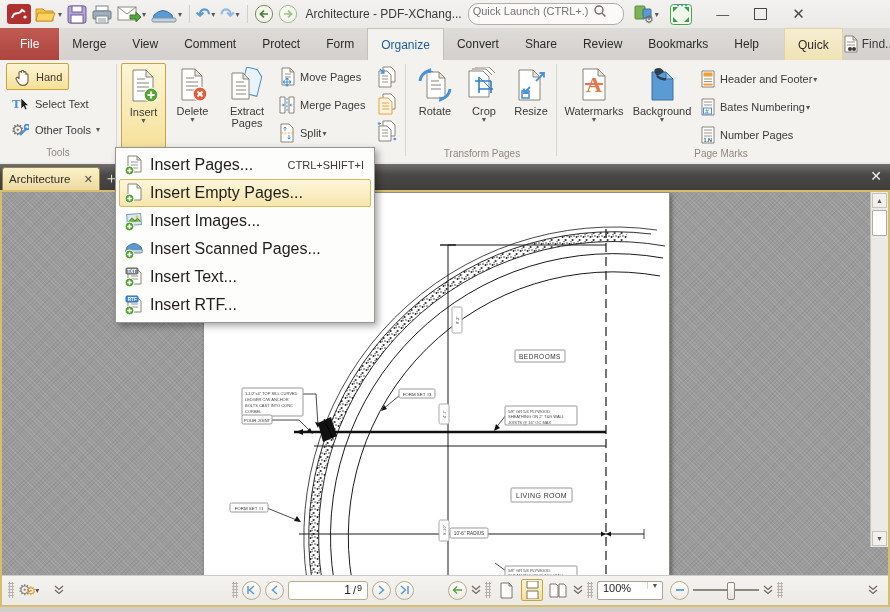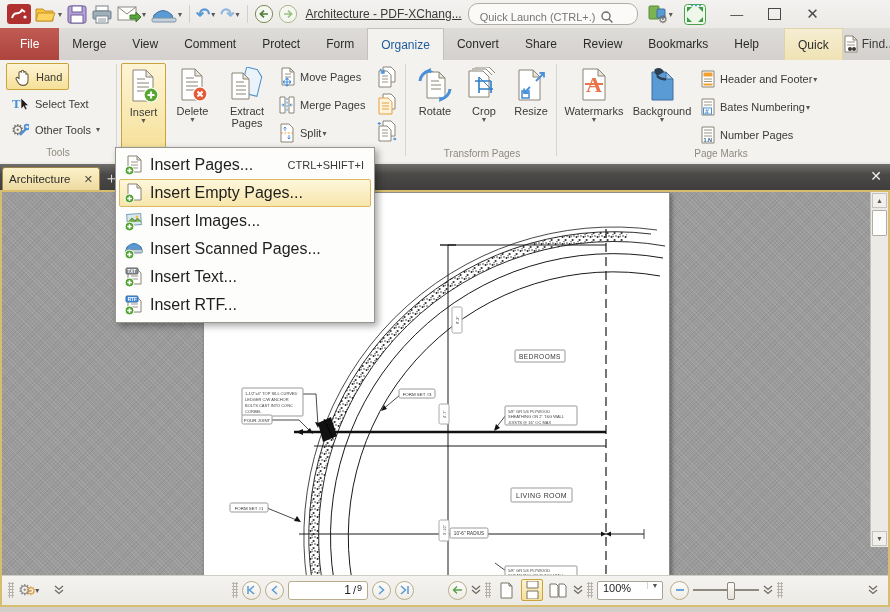--- a/index.html
+++ b/index.html
@@ -5,23 +5,23 @@
   html,body{margin:0;padding:0;background:#666;}
   #app{position:relative;width:890px;height:612px;background:#f0eeec;font-family:"Liberation Sans",sans-serif;
        outline:1px solid #7a7a7a;overflow:hidden;font-size:11px;color:#3b3a38;}
   .abs{position:absolute;}
   
   .titlebar{position:absolute;top:0;left:0;width:890px;height:28px;background:linear-gradient(#f4f2f0,#eceae7);
             display:flex;align-items:center;}
   .tbtn{height:24px;display:flex;align-items:center;justify-content:center;padding:0 2px;border-radius:2px;}
   .caret{font-size:8px;color:#5a5855;padding:0 1px;}
   .tsep{width:1px;height:18px;background:#d2cfcb;margin:0 4px;}
-  .title-text{font-size:12px;color:#3c3a38;margin:0 6px;white-space:nowrap;text-decoration:underline;}
-  .qlaunch{display:flex;align-items:flex-end;width:150px;height:20px;border:1px solid #b2aea7;border-radius:10px;
-           background:#fbfaf9;padding:0 9px;}
+  .title-text{font-size:12px;color:#3c3a38;margin:0 6px;white-space:nowrap;}
+  .qlaunch{display:flex;align-items:flex-start;width:150px;height:20px;border:1px solid #b2aea7;border-radius:10px;
+           background:#fbfaf9;padding:0 2px;}
   .qlaunch input{border:none;outline:none;background:transparent;width:118px;font-size:11px;color:#6b6862;
                  font-family:"Liberation Sans",sans-serif;}
   .winbtn{width:30px;height:24px;display:flex;align-items:center;justify-content:center;color:#4a4846;font-size:13px;}
   
   .tabrow{position:absolute;top:28px;left:0;width:890px;height:32px;background:linear-gradient(#dedcd9,#d3d0cd);
           display:flex;align-items:stretch;}
   .rtab{display:flex;align-items:center;padding:0 13px;font-size:12px;color:#2c2b29;cursor:default;}
   .rtab.file{background:linear-gradient(#c05b54,#ad443e);color:#fff;padding:0 20px;}
   .rtab.active{background:#f4f2ef;color:#1c5c9c;border:1px solid #c4c1bd;border-bottom:none;}
   .rtab.format{background:linear-gradient(#f6eed3,#efe2b4);border:1px solid #dfd3a8;border-bottom:none;}

